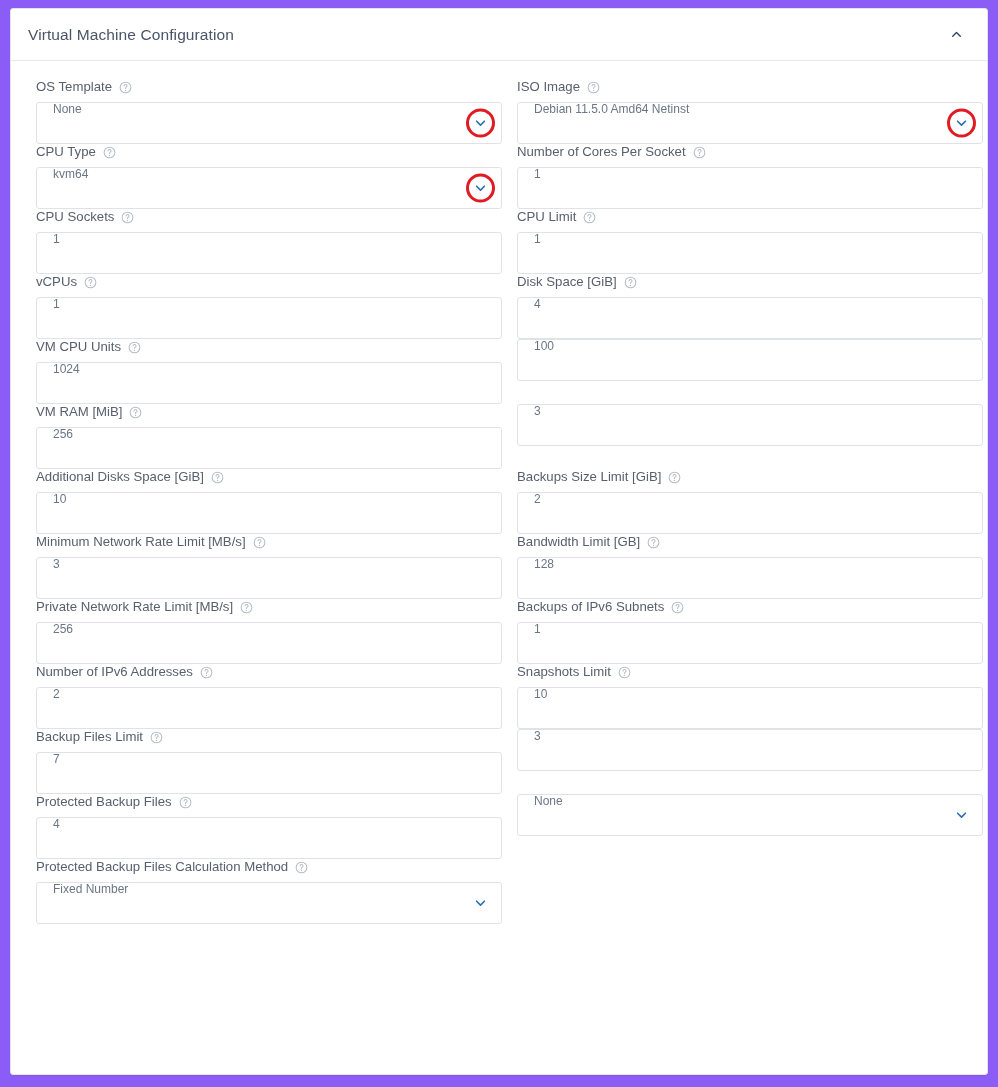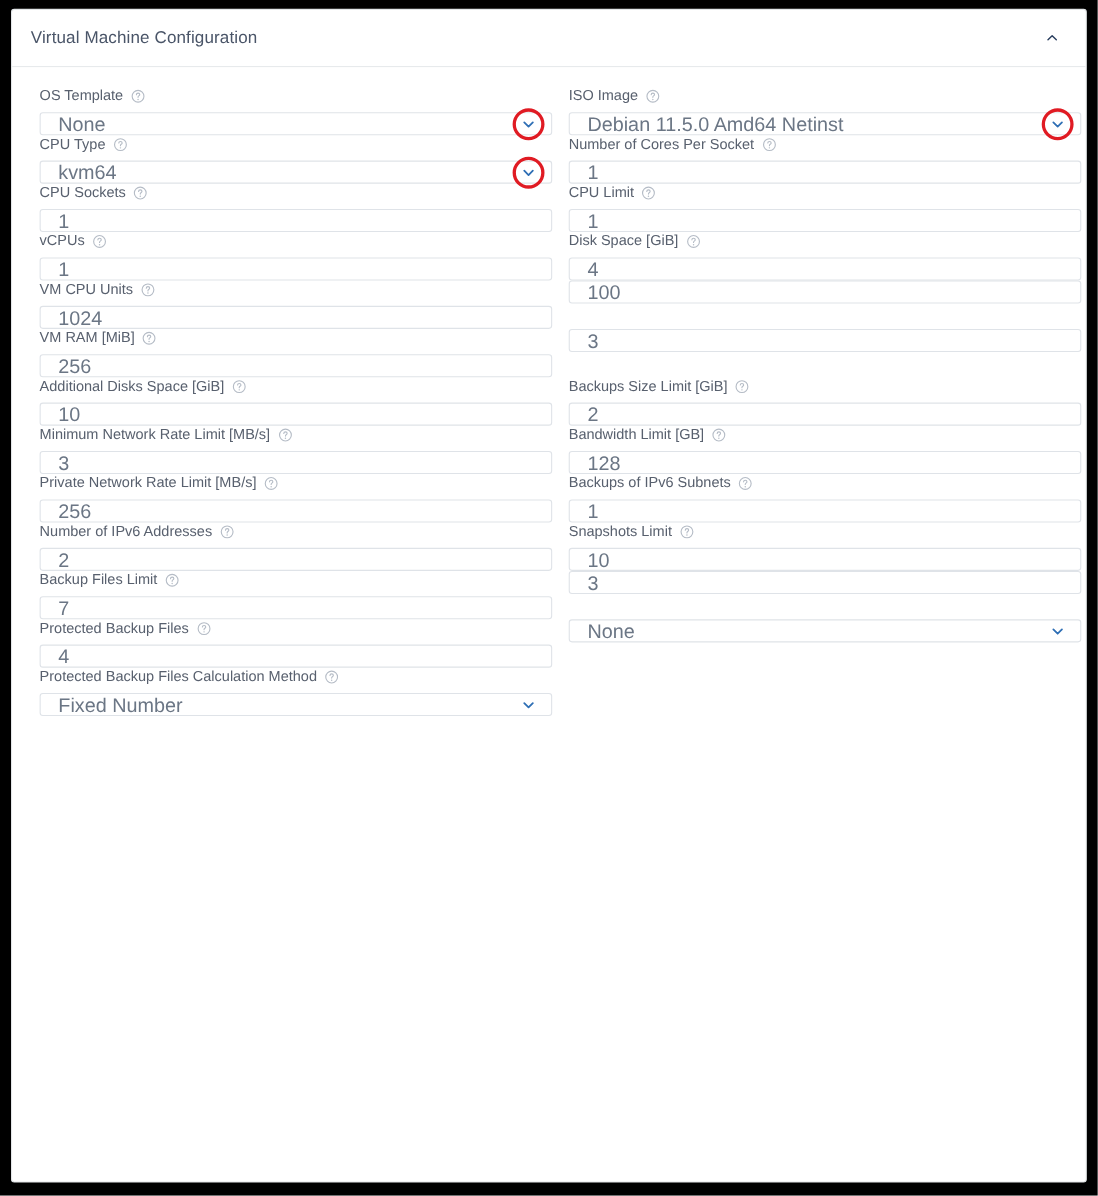--- a/index.html
+++ b/index.html
@@ -9,21 +9,21 @@
     width: 998px;
     height: 1087px;
     background: #eceeef;
     font-family: "Liberation Sans", sans-serif;
     -webkit-font-smoothing: antialiased;
   }
 
   .page {
     width: 998px;
     height: 1087px;
-    background: #000000;
+    background: #8b5cf6;
     padding: 8px 10px 10px 10px;
   }
 
   .card {
     background: #ffffff;
     border: 1px solid #e3e6e8;
     border-radius: 3px;
     width: 978px;
     height: 1067px;
     box-shadow: 0 1px 2px rgba(0,0,0,0.04);
@@ -90,28 +90,27 @@
 
   .help-icon {
     display: inline-block;
     width: 13px;
     height: 13px;
     flex: 0 0 13px;
   }
 
   .control {
     position: relative;
-    height: 21px;
+    height: 42px;
     border: 1px solid #dfe3e8;
     border-radius: 3px;
     background: #ffffff;
     display: flex;
-    align-items: center;
     padding: 0 16px;
-    font-size: 18px;
+    font-size: 12px;
     color: #6b7685;
   }
   .control.select { cursor: pointer; padding-right: 42px; }
   .control.input  { cursor: text; }
   .control-value { line-height: 1; user-select: none; }
 
   .chev-down {
     position: absolute;
     right: 14px;
     top: 50%;

